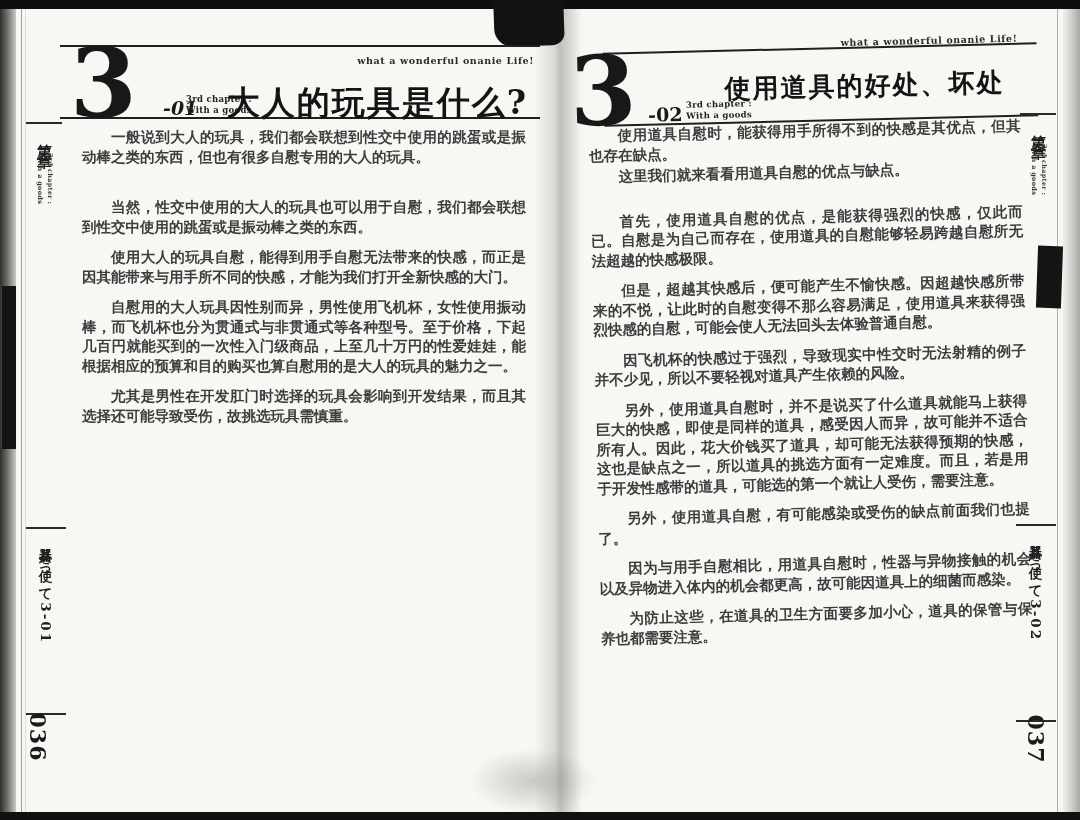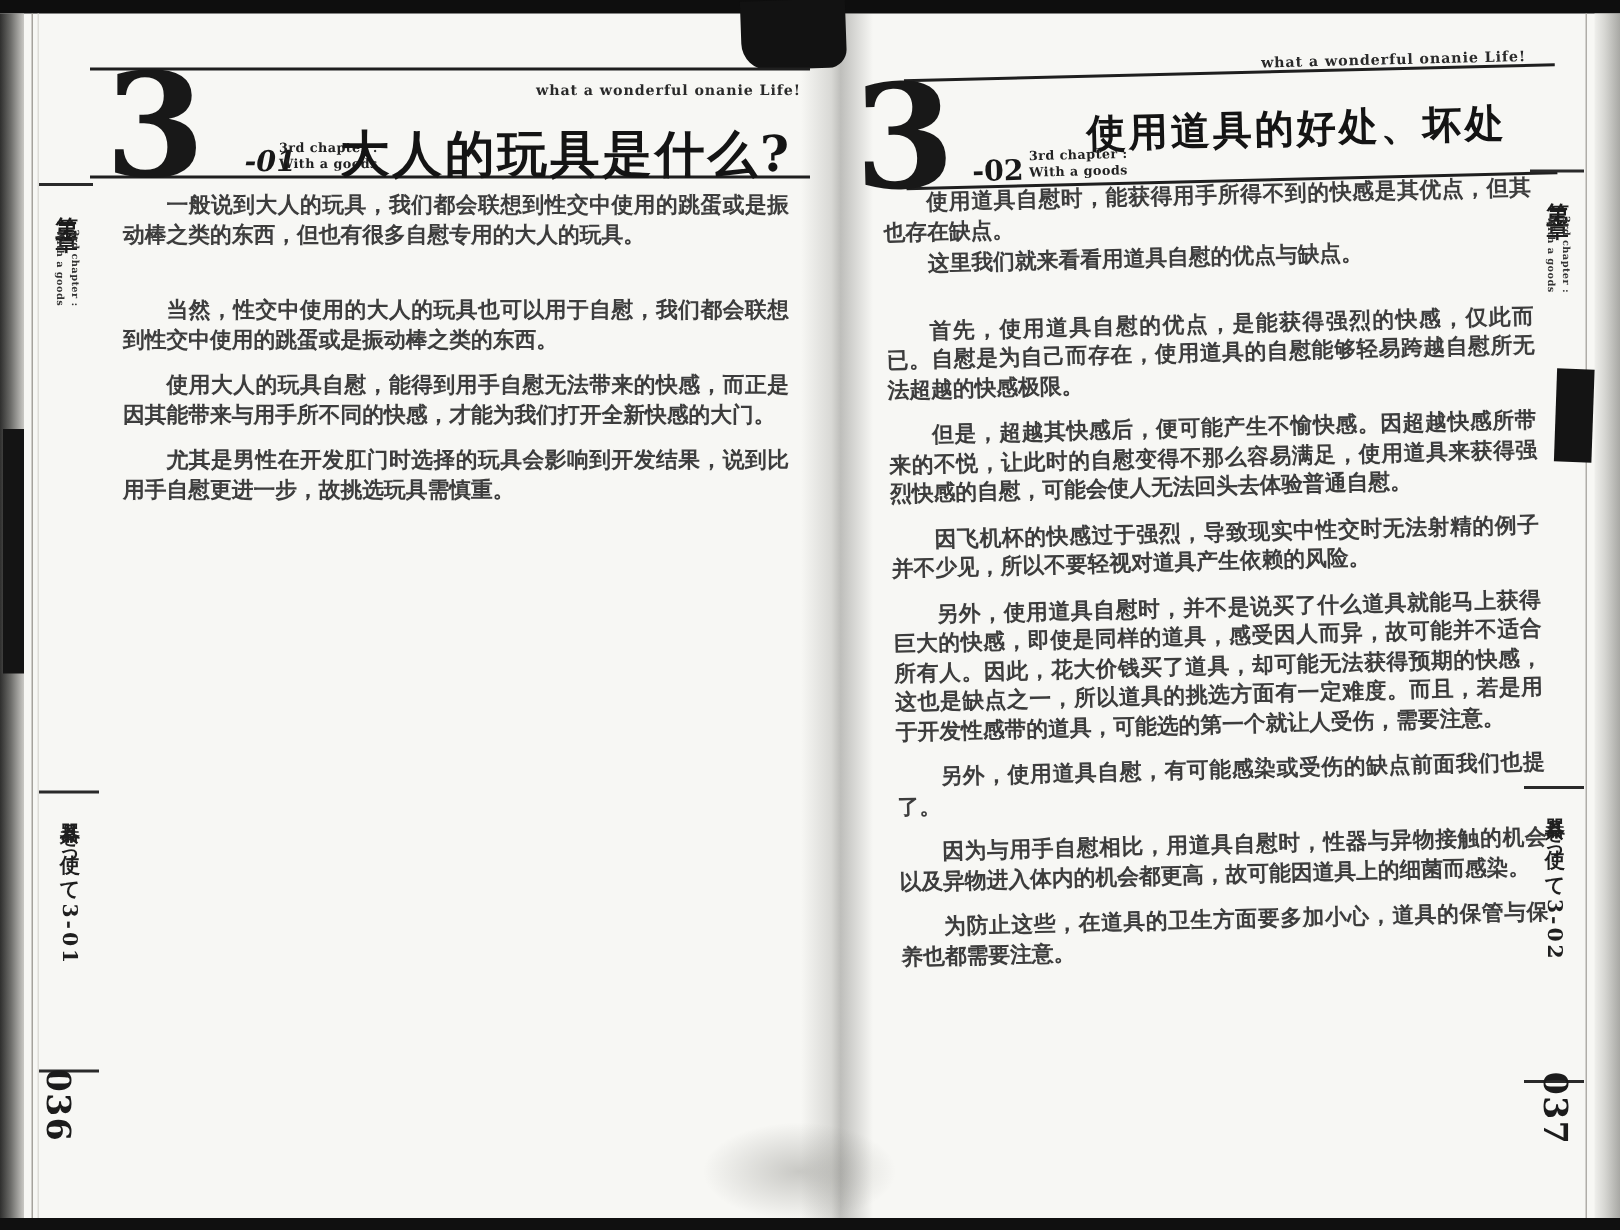--- a/index.html
+++ b/index.html
@@ -112,21 +112,22 @@
       <span>3rd chapter :</span><br>
       <span>With a goods</span>
     </div>
     <div class="brand" style="top:46px;right:14px;">what a wonderful onanie Life!</div>
     <div class="ptitle">大人的玩具是什么?</div>
 
     <div class="body-text">
       <p>一般说到大人的玩具，我们都会联想到性交中使用的跳蛋或是振动棒之类的东西，但也有很多自慰专用的大人的玩具。</p>
       <p>当然，性交中使用的大人的玩具也可以用于自慰，我们都会联想到性交中使用的跳蛋或是振动棒之类的东西。</p>
       <p>使用大人的玩具自慰，能得到用手自慰无法带来的快感，而正是因其能带来与用手所不同的快感，才能为我们打开全新快感的大门。</p>
-      <p>尤其是男性在开发肛门时选择的玩具会影响到开发结果，说到比用手自慰更进一步，故挑选玩具需慎重。</p>
+      <p>自慰用的大人玩具因性别而异，男性使用飞机杯，女性使用振动棒，而飞机杯也分为贯通式与非贯通式等各种型号。至于价格，下起几百円就能买到的一次性入门级商品，上至几十万円的性爱娃娃，能根据相应的预算和目的购买也算自慰用的是大人的玩具的魅力之一。</p>
+      <p>尤其是男性在开发肛门时选择的玩具会影响到开发结果，而且其选择还可能导致受伤，故挑选玩具需慎重。</p>
     </div>
   </div>
 
   <div class="page" id="right-page">
     <div class="tilt">
       <div class="rule" style="left:38px;top:44px;width:434px;"></div>
       <div class="rule" style="left:38px;top:116px;width:434px;"></div>
 
       <div class="num" style="left:4px;top:40px;">3</div>
       <div class="secno" style="left:82px;top:96px;">-02</div>

